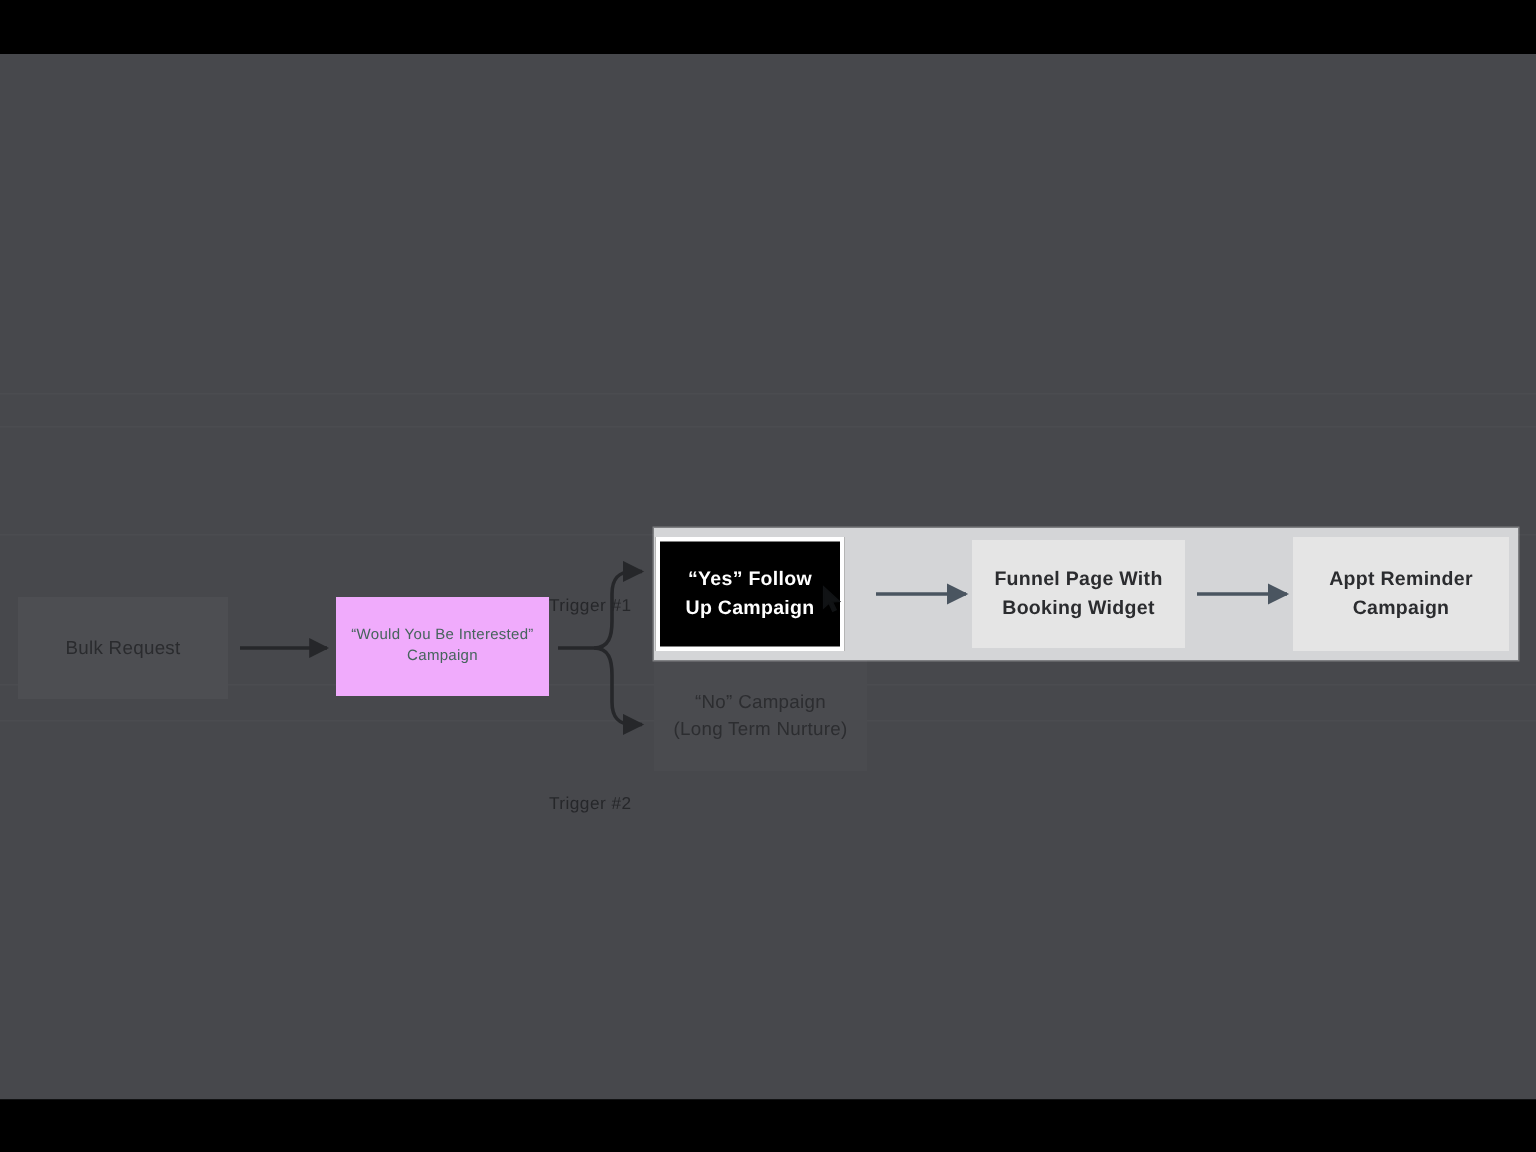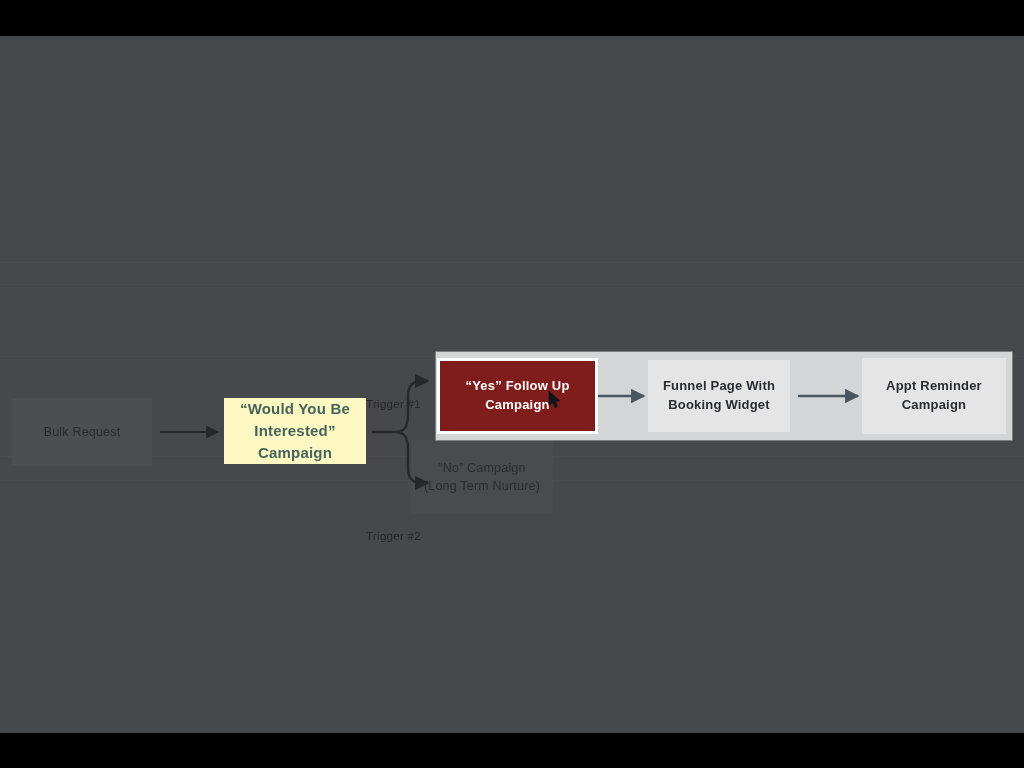--- a/index.html
+++ b/index.html
@@ -90,54 +90,54 @@
     font-weight: 400;
     z-index: 5;
   }
   .node-dim-soft {
     background: #4a4b4f;
     color: #2c2d30;
   }
 
   
   .node-green-dim {
-    background: #fef9c3;
+    background: #f0abfc;
     color: #46645c;
-    font-size: 15px;
-    font-weight: 700;
+    font-size: 10px;
+    font-weight: 400;
     z-index: 5;
   }
 
   
   #node-yes {
     left: 437px;
     top: 322px;
-    width: 161px;
+    width: 126px;
     height: 76px;
-    background: #7f1d1d;
+    background: #000000;
     color: #ffffff;
     font-size: 13px;
     font-weight: 700;
     border: 3px solid #ffffff;
     z-index: 20;
   }
 
   
   .node-bright {
     background: #e5e5e5;
     color: #2b2c2f;
     font-size: 13px;
     font-weight: 700;
     z-index: 15;
   }
 
   
   #node-bulk        { left: 12px;  top: 362px; width: 140px; height: 68px; }
   #node-would       { left: 224px; top: 362px; width: 142px; height: 66px; }
-  #node-no          { left: 411px; top: 404px; width: 142px; height: 74px; }
+  #node-no          { left: 436px; top: 404px; width: 142px; height: 74px; }
   #node-funnel      { left: 648px; top: 324px; width: 142px; height: 72px; }
   #node-appt        { left: 862px; top: 322px; width: 144px; height: 76px; justify-content: flex-end; }
 
   
   .trigger-label {
     position: absolute;
     font-size: 11.5px;
     font-weight: 400;
     color: #26272a;
     letter-spacing: 0.3px;

